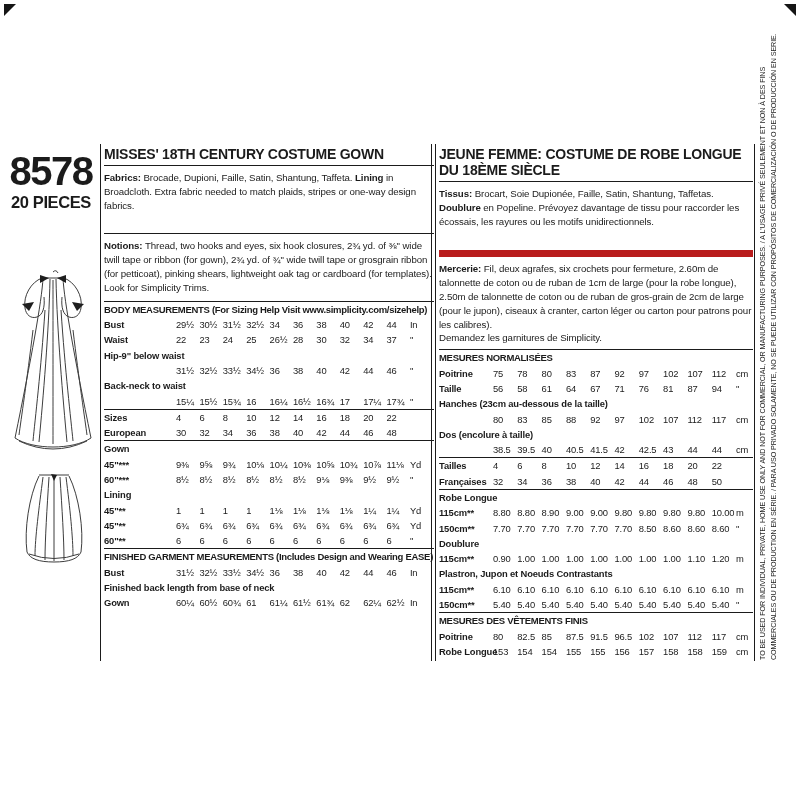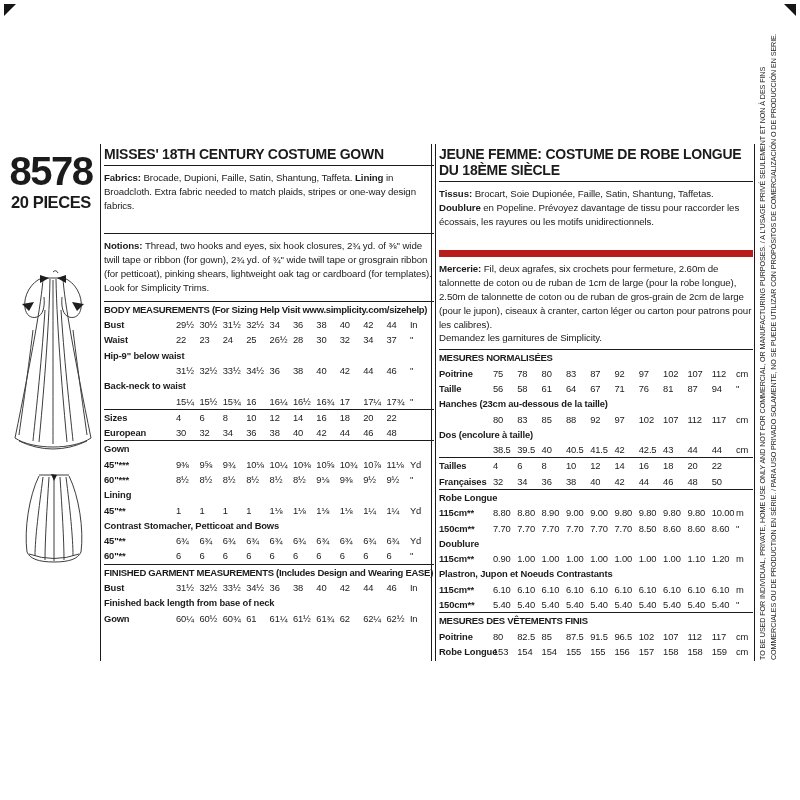--- a/index.html
+++ b/index.html
@@ -247,21 +247,20 @@
         <span class="val">1</span>
         <span class="val">1</span>
         <span class="val">1⅛</span>
         <span class="val">1⅛</span>
         <span class="val">1⅛</span>
         <span class="val">1⅛</span>
         <span class="val">1¼</span>
         <span class="val">1¼</span>
         <span class="unit">Yd</span>
       </div>
-      <div class="trow subhead">Contrast Stomacher, Petticoat and Bows</div>
       <div class="trow data">
         <span class="lbl">45"**</span>
         <span class="val">6¾</span>
         <span class="val">6¾</span>
         <span class="val">6¾</span>
         <span class="val">6¾</span>
         <span class="val">6¾</span>
         <span class="val">6¾</span>
         <span class="val">6¾</span>
         <span class="val">6¾</span>

